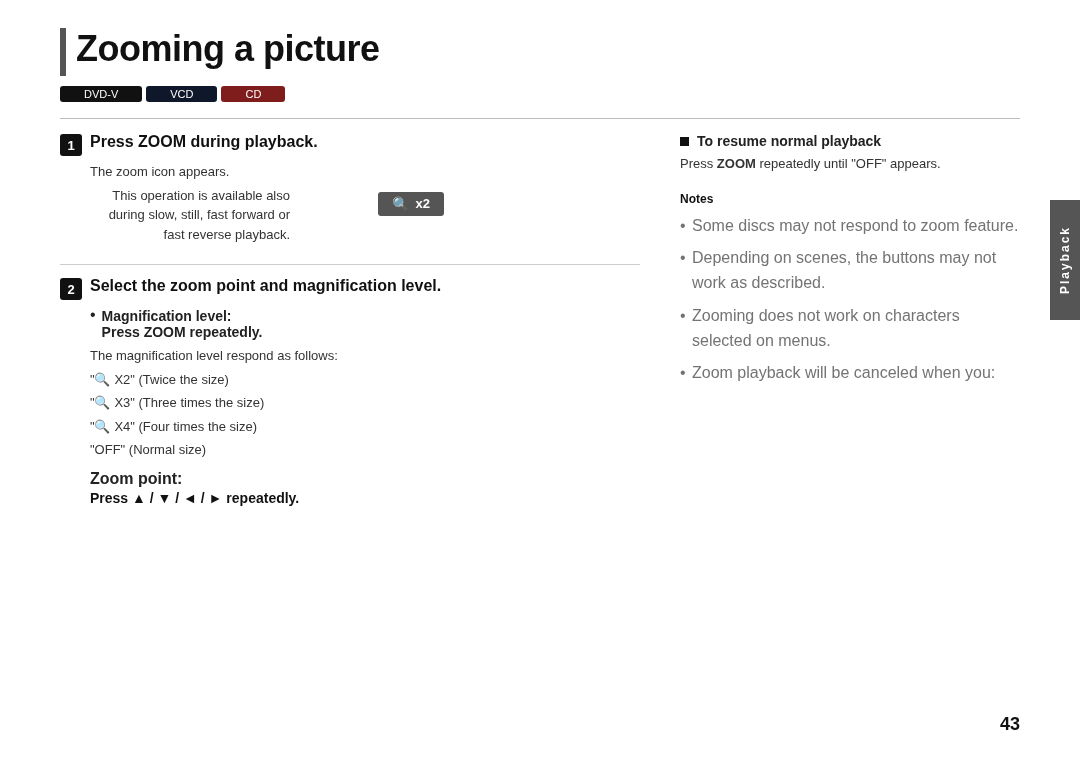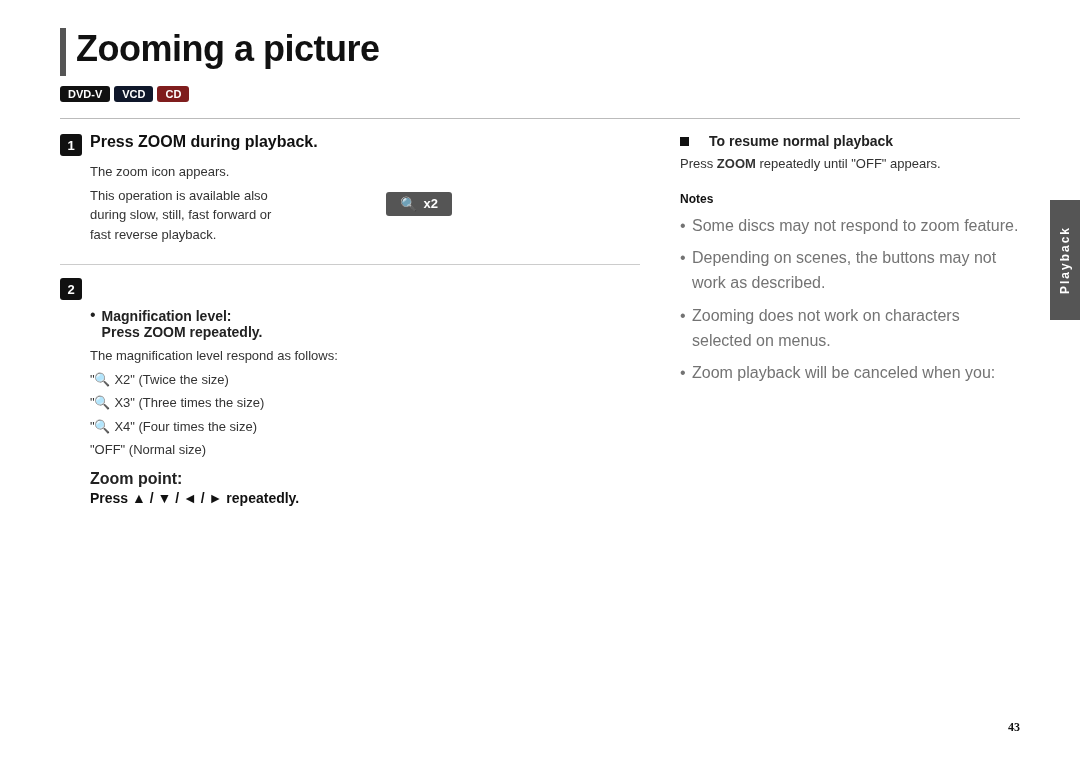--- a/index.html
+++ b/index.html
@@ -45,23 +45,23 @@
       min-height: 42px;
     }
 
     
     .format-badges {
       display: flex;
       gap: 4px;
       margin-bottom: 16px;
     }
     .badge {
-      padding: 2px 8px;
+      padding: 2px 24px;
       font-size: 11px;
-      font-weight: bold;
+      font-weight: normal;
       color: #fff;
       border-radius: 3px;
     }
     .badge-dvdv { background: #111; }
     .badge-vcd  { background: #0f172a; }
     .badge-cd   { background: #7f1d1d; color: #fff; }
 
     
     .divider {
       border: none;
@@ -180,21 +180,21 @@
     
     .resume-section {
       margin-bottom: 18px;
     }
     .resume-title {
       font-size: 14px;
       font-weight: bold;
       margin-bottom: 5px;
       display: flex;
       align-items: center;
-      gap: 20px;
+      gap: 8px;
     }
     .square-bullet {
       display: inline-block;
       width: 9px;
       height: 9px;
       background: #111;
       flex-shrink: 0;
     }
     .resume-body {
       font-size: 13px;
@@ -231,24 +231,23 @@
       position: absolute;
       left: 0;
       top: 0;
     }
 
     
     .page-number {
       position: absolute;
       bottom: 28px;
       right: 60px;
-      font-size: 12px;
-      font-weight: bold;
-      color: #111;
-      font-family: Liberation Serif, serif;
+      font-size: 18px;
+      font-weight: bold;
+      color: #111;
     }
     .sidebar-wrapper {
       position: absolute;
       right: 0;
       top: 200px;
       width: 30px;
       height: 120px;
       background: #555;
       display: flex;
       align-items: center;
@@ -292,35 +291,36 @@
 
     <div class="col-left">
 
       <div class="step-block">
         <div class="step-header">
           <div class="step-number">1</div>
           <div class="step-title">Press ZOOM during playback.</div>
         </div>
         <div class="step-body">
           <p>The zoom icon appears.</p>
-          <div style="display:flex; align-items:flex-start; gap:16px;">
+          <div style="display:flex; align-items:flex-start; gap:8px;text-align:right;">
             <p style="max-width:200px;">This operation is available also during slow, still, fast forward or fast reverse playback.</p>
             <div class="zoom-icon-box">
               <span class="zoom-mag-icon">🔍</span>
               <span>x2</span>
             </div>
           </div>
         </div>
       </div>
 
       <hr class="step-divider">
 
       <div class="step-block">
         <div class="step-header">
           <div class="step-number">2</div>
+          <div class="step-title">Select the zoom point and magnification level.</div>
         </div>
         <div class="step-body">
 
           <div class="bullet-section">
             <div style="display:flex; align-items:flex-start; gap:6px; margin-bottom:3px;">
               <span style="font-size:16px; margin-top:-2px;">•</span>
               <div>
                 <div class="bullet-header">
                   <span>Magnification level:</span><br>
                   <span>Press ZOOM repeatedly.</span>

